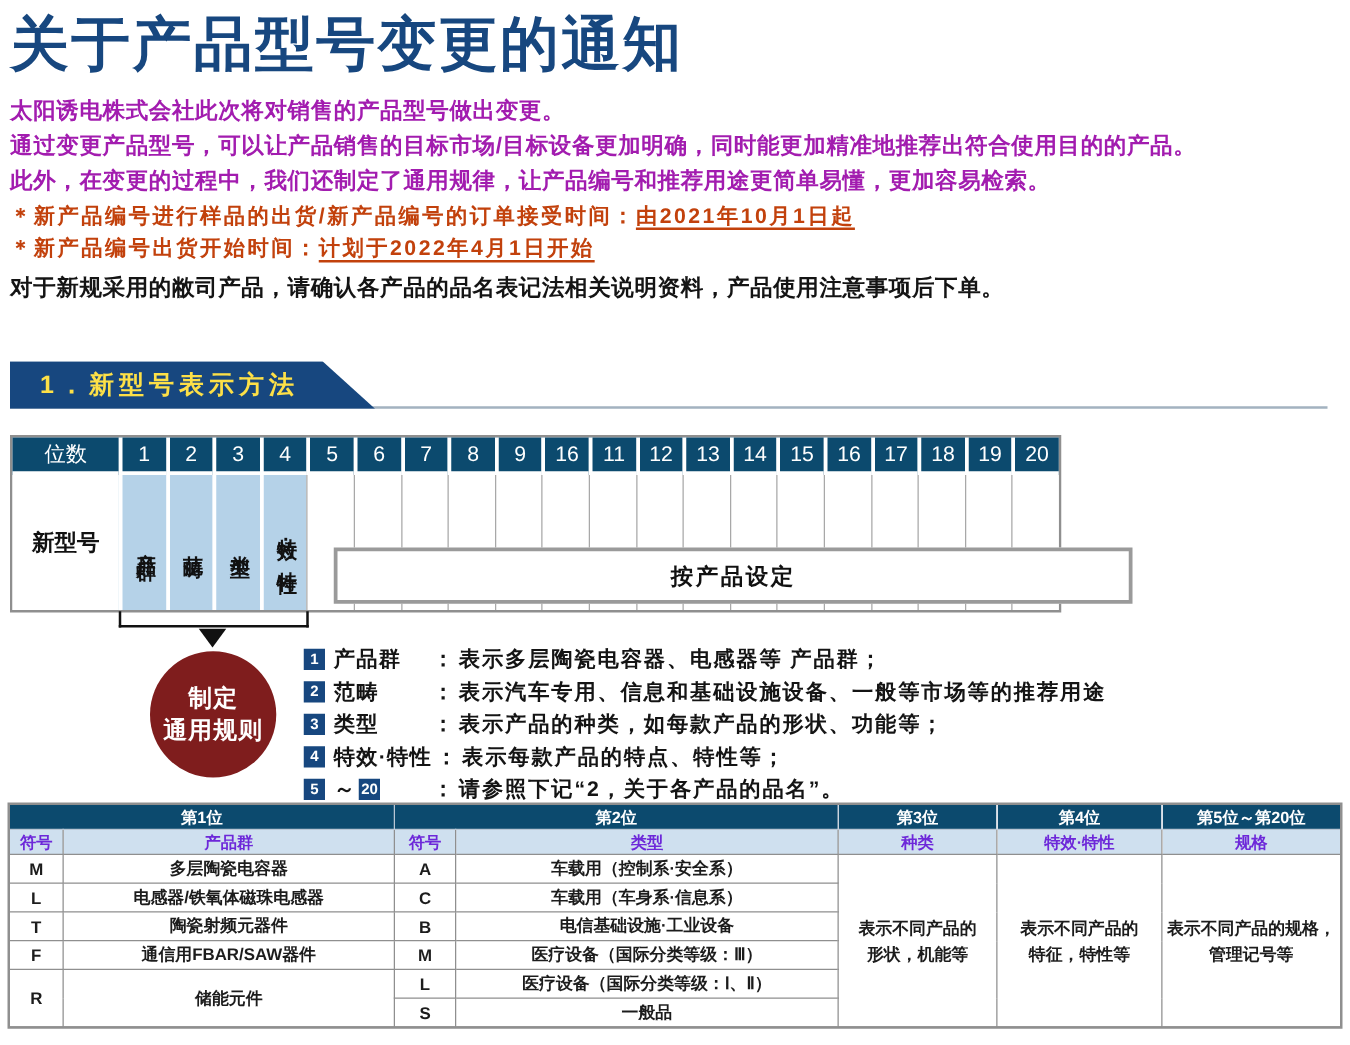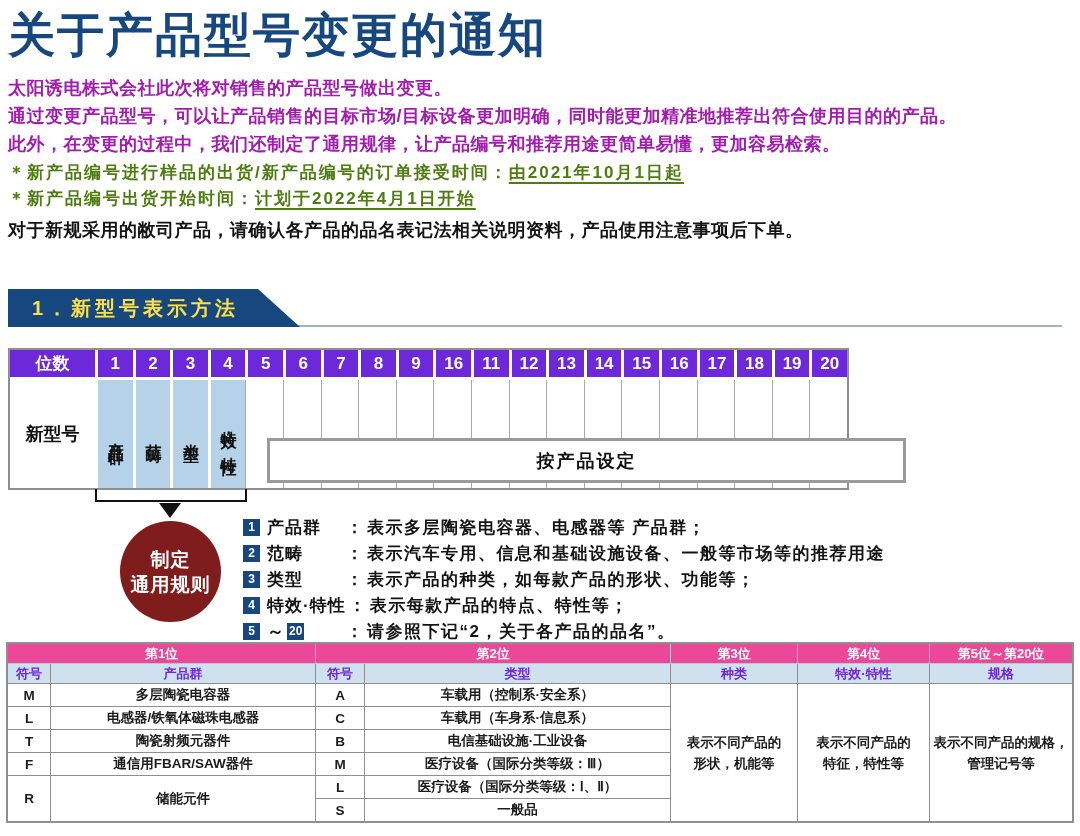--- a/index.html
+++ b/index.html
@@ -3,34 +3,34 @@
 <meta charset="utf-8">
 <style>
   * { margin:0; padding:0; box-sizing:border-box; }
   html,body { background:#fff; }
   body { font-family:"Liberation Sans", sans-serif; }
   .page { position:relative; width:1080px; height:836px; background:#ffffff; overflow:hidden; }
 
   .title { position:absolute; left:8px; top:4px; font-size:47px; font-weight:900; color:#17477f; letter-spacing:2px; }
 
   .intro { position:absolute; left:8px; top:74px; font-size:18px; line-height:28px; color:#a21caf; font-weight:600; letter-spacing:0.5px; }
-  .notes { position:absolute; left:8px; top:160px; font-size:17px; line-height:26px; color:#4d7c0f; font-weight:700; letter-spacing:2px; }
+  .notes { position:absolute; left:8px; top:160px; font-size:17px; line-height:26px; color:#c2410c; font-weight:700; letter-spacing:2px; }
   .notes .u { text-decoration:underline; text-underline-offset:4px; text-decoration-thickness:1.5px; }
   .footer-note { position:absolute; left:8px; top:218px; font-size:18px; color:#141414; font-weight:600; letter-spacing:0.5px; }
 
   .banner-line { position:absolute; left:8px; top:325px; width:1054px; height:2px; background:#a3b2c0; }
   .banner { position:absolute; left:8px; top:289px; width:292px; height:50px; background:#17477f;
             clip-path:polygon(0 0, 250px 0, 292px 38px, 0 38px); color:#fde047; font-size:20px; font-weight:700;
             letter-spacing:4px; line-height:38px; padding-left:24px; }
 
   
   .digit-table { position:absolute; left:8px; top:348px; width:841px; border:2px solid #8f8f8f; background:#fff; }
   .dt-row { display:grid; grid-template-columns:85px repeat(20,1fr); }
   .dt-head { height:30px; }
-  .dt-head > div { background:#6d28d9; color:#fff; font-size:17px; font-weight:700; display:flex; align-items:center; justify-content:center; border-left:3px solid #fff; border-bottom:3px solid #fff; }
+  .dt-head > div { background:#0c4a6e; color:#fff; font-size:17px; font-weight:400; display:flex; align-items:center; justify-content:center; border-left:3px solid #fff; border-bottom:3px solid #fff; }
   .dt-head > div:first-child { border-left:none; }
   .dt-body { height:108px; position:relative; }
   .dt-body > div { display:flex; align-items:center; justify-content:center; }
   .cell-label { font-size:18px; font-weight:700; color:#111; background:#fff;text-align:center; }
   .cell-blue { background:#b5d2e8; border-left:3px solid #fff; writing-mode:vertical-rl; text-orientation:upright;
                font-size:16px; font-weight:700; color:#111; letter-spacing:3px; display:flex; align-items:center; justify-content:center; }
   .cell-blank { background:#fff; border-left:1px solid #a8a8a8; }
   .set-box { position:absolute; left:257px; top:58px; width:639px; height:45px; background:#fff; border:3px solid #9a9a9a;
              display:flex; align-items:center; justify-content:center; font-size:18px; font-weight:700; color:#111; letter-spacing:2px; z-index:2; }
 
@@ -48,21 +48,21 @@
            background:#17477f; color:#fff; font-size:12px; font-weight:700; letter-spacing:0; }
   .legend-term { display:inline-flex; align-items:center; min-width:76px; margin-left:7px; white-space:nowrap; }
   .legend-term .badge { margin-left:2px; }
   .legend-colon { display:inline-block; width:24px; text-align:center; }
   .legend-desc { white-space:nowrap; letter-spacing:1.5px; }
 
   
   .bottom-table { position:absolute; left:7px; top:643px; }
   table { border-collapse:collapse; table-layout:fixed; width:1065px; }
   th, td { border:1px solid #8f8f8f; overflow:hidden; }
-  th.h1 { background:#ec4899; color:#fff; font-size:13px; font-weight:700; height:20px; border-color:#b9c6d4; }
+  th.h1 { background:#0c4a6e; color:#fff; font-size:13px; font-weight:700; height:20px; border-color:#b9c6d4; }
   th.h2 { background:#cfe0ef; color:#6d28d9; font-size:13px; font-weight:700; height:20px; }
   td { background:#fff; color:#1c1c1c; font-size:13.5px; font-weight:600; text-align:center; height:23px; }
   td.sym { font-weight:700; }
   td.desc { font-size:13.5px; line-height:21px; white-space:pre-line; }
   .bt-outline { outline:2px solid #8f8f8f; outline-offset:-1px; }
 </style>
 </head>
 <body>
 
 <div class="page">

